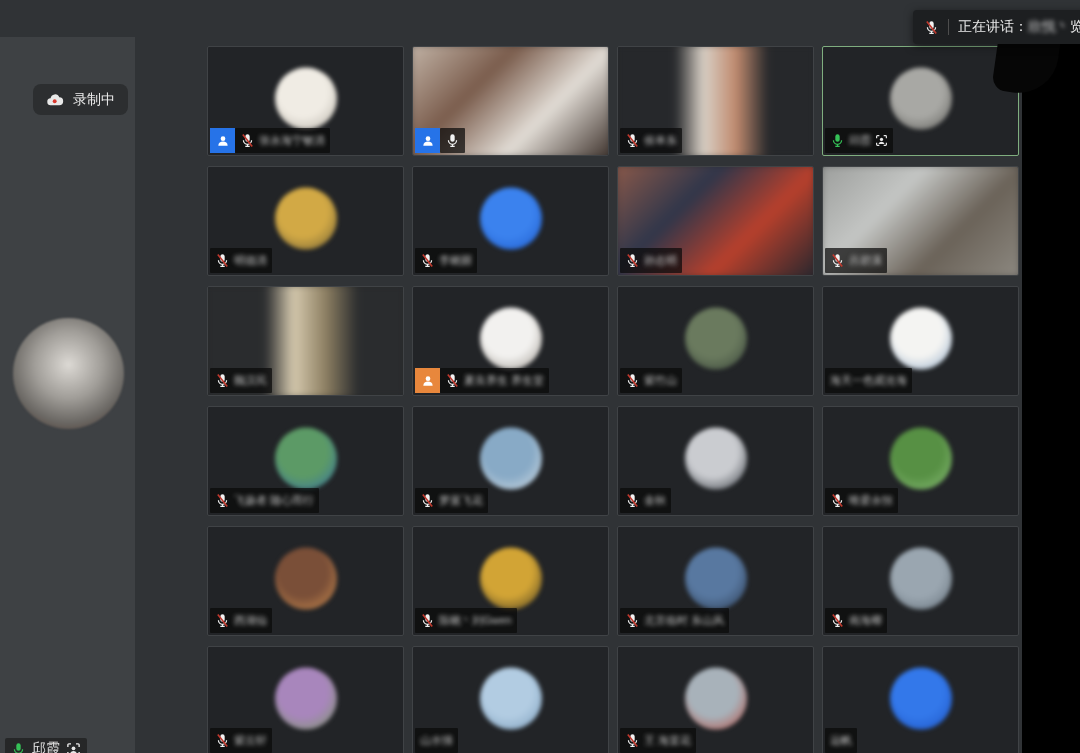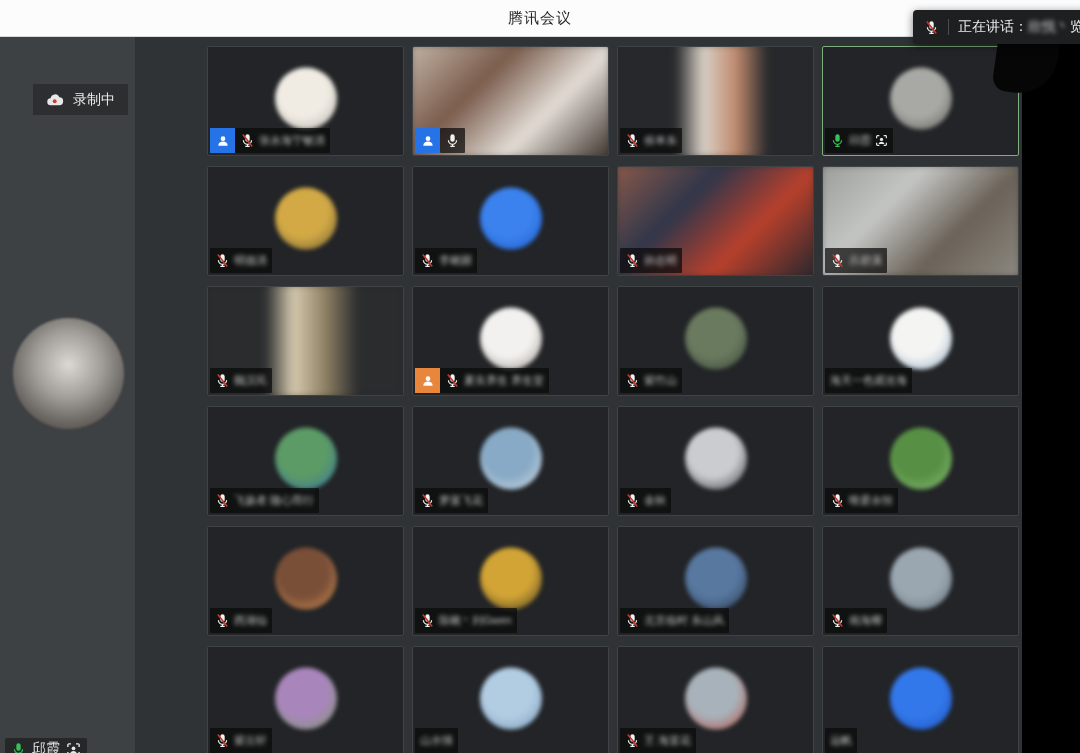--- a/index.html
+++ b/index.html
@@ -7,21 +7,21 @@
 
   
   .titlebar{position:absolute;top:0;left:0;right:0;height:36px;background:#fcfcfc;
     border-bottom:1px solid #d9d9d9;display:flex;align-items:center;justify-content:center;}
   .titlebar .title{font-size:15px;color:#262626;letter-spacing:1px;}
 
   
   .app{position:absolute;top:37px;left:0;right:0;bottom:0;display:flex;}
   .sidebar{position:relative;width:135px;flex:none;background:#3e4144;}
   .record-badge{position:absolute;top:47px;left:33px;height:31px;padding:0 13px;
-    background:#2c2e30;border-radius:0;display:flex;align-items:center;gap:9px;}
+    background:#2c2e30;border-radius:8px;display:flex;align-items:center;gap:9px;}
   .record-badge .rec-label{color:#ececec;font-size:14px;}
   .sidebar-avatar{position:absolute;top:281px;left:13px;width:111px;height:111px;border-radius:50%;
     background:radial-gradient(circle at 50% 42%,#dcd9d4 0%,#a09d98 40%,#6b6864 68%,#53423a 88%,#463a34 100%);
     filter:blur(1px);}
   .self-label{position:absolute;bottom:-7px;left:5px;display:flex;align-items:center;gap:6px;
     background:rgba(18,18,18,.55);padding:2px 6px;border-radius:2px;}
   .self-label .self-name{color:#e2e2e2;font-size:14px;}
 
   .main{position:relative;flex:1;background:#303336;overflow:hidden;}
   .grid{position:absolute;top:9px;left:72px;display:grid;
@@ -50,23 +50,20 @@
     border-radius:4px;display:flex;align-items:center;gap:9px;padding:0 11px;z-index:6;
     box-shadow:0 2px 8px rgba(0,0,0,.5);}
   .toast .tdiv{width:1px;height:16px;background:#4d4d4d;flex:none;}
   .toast-text{color:#e9e9e9;font-size:14px;white-space:nowrap;display:flex;align-items:center;}
 </style>
 </head>
 <body>
 
 <div class="screen">
 
-  <div class="titlebar">
-    <span class="title">腾讯会议</span>
-  </div>
 
   <div class="app">
     <div class="sidebar">
       <div class="record-badge">
         <span class="micwrap">
           <svg width="18" height="14" viewBox="0 0 24 18">
             <path d="M6.5 16 a4.6 4.6 0 0 1 -.4-9.2 A6 6 0 0 1 17.7 5.4 A4.3 4.3 0 0 1 17.5 16 z" fill="#e8e8e8"></path>
             <circle cx="11.6" cy="10.6" r="2.6" fill="#d9382e"></circle>
           </svg>
         </span>

